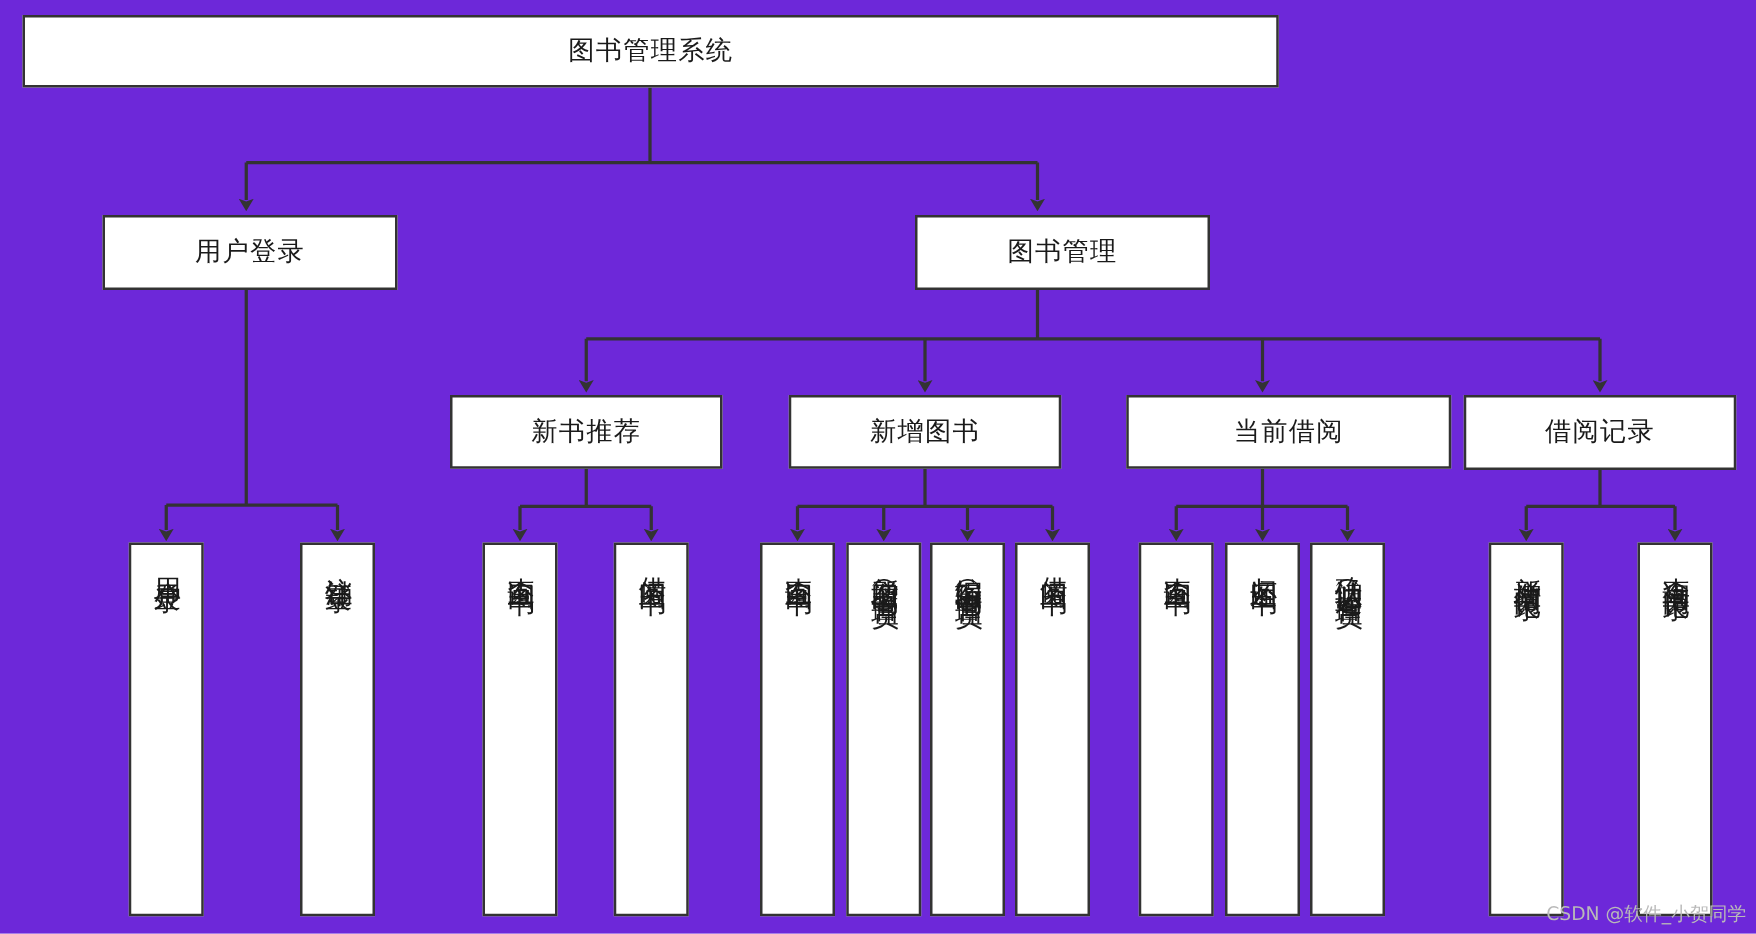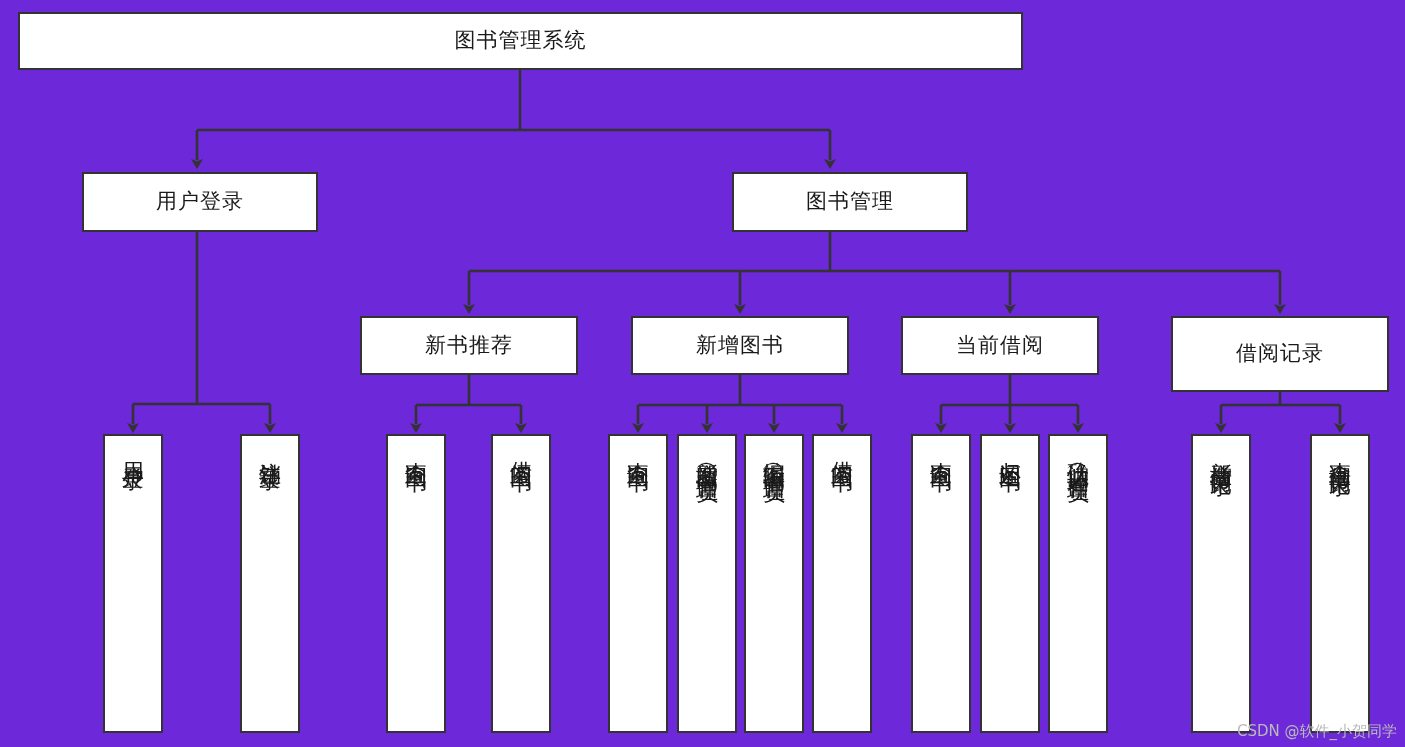--- a/index.html
+++ b/index.html
@@ -134,24 +134,24 @@
   <div class="node horiz" style="left:732px; top:172px; width:236px; height:60px;">
     <span class="lbl">图书管理</span>
   </div>
 
   <div class="node horiz" style="left:360px; top:316px; width:218px; height:59px;text-align:right;">
     <span class="lbl">新书推荐</span>
   </div>
   <div class="node horiz" style="left:631px; top:316px; width:218px; height:59px;">
     <span class="lbl">新增图书</span>
   </div>
-  <div class="node horiz" style="left:901px; top:316px; width:198px; height:59px;text-align:center;">
+  <div class="node horiz" style="left:901px; top:316px; width:260px; height:59px;text-align:center;">
     <span class="lbl">当前借阅</span>
   </div>
-  <div class="node horiz" style="left:1171px; top:316px; width:218px; height:76px;">
+  <div class="node horiz" style="left:1171px; top:316px; width:218px; height:60px;">
     <span class="lbl">借阅记录</span>
   </div>
 
   <div class="node vert" style="left:103px; top:434px; width:60px; height:299px;">
     <span class="lbl">用户登录</span>
   </div>
   <div class="node vert" style="left:240px; top:434px; width:60px; height:299px;">
     <span class="lbl">注销登录</span>
   </div>
 

